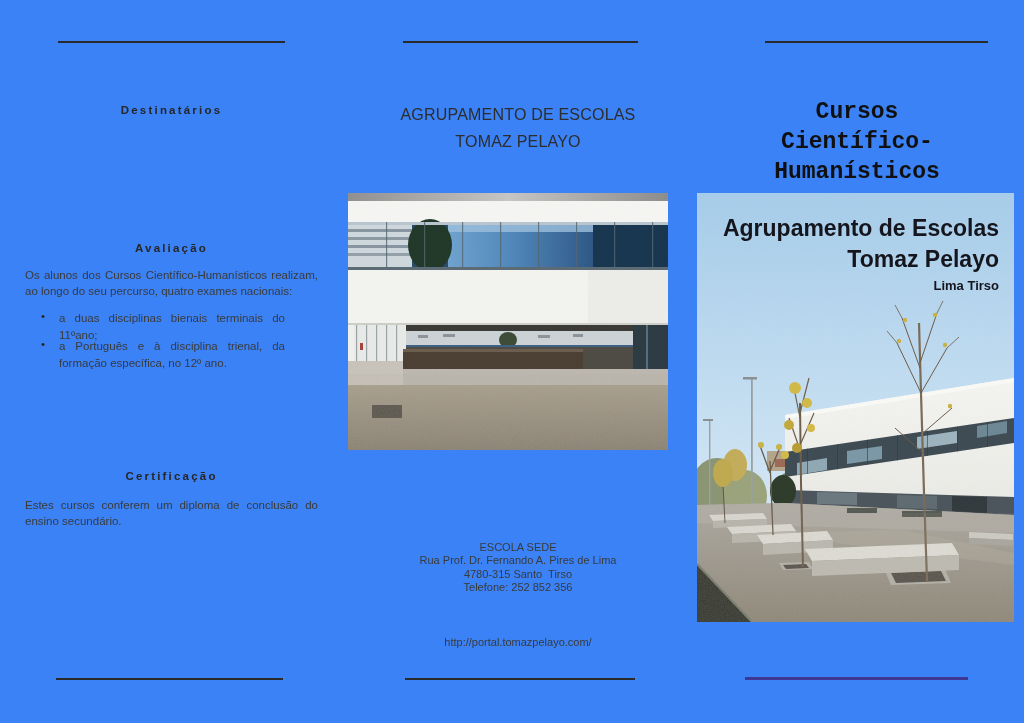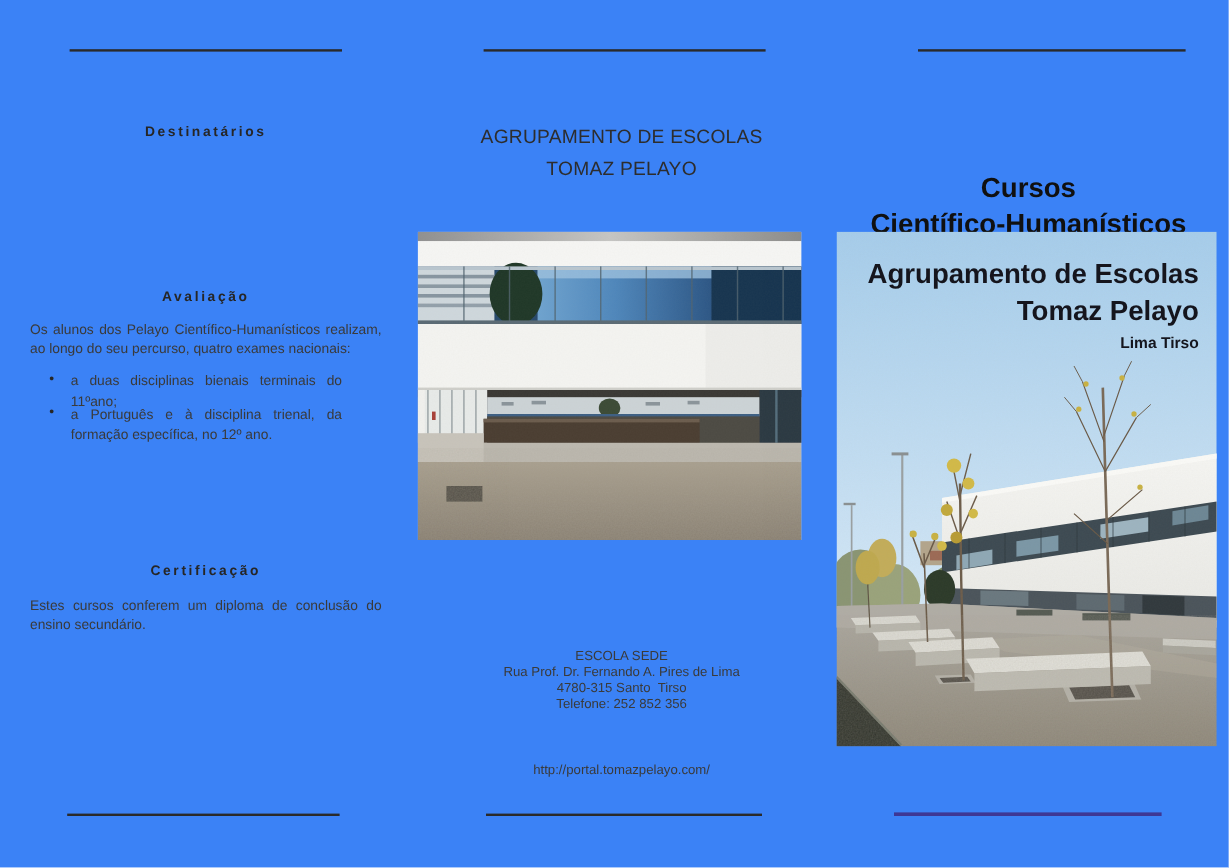--- a/index.html
+++ b/index.html
@@ -32,22 +32,22 @@
     font-size:11px;line-height:13.4px;color:#3a3a3a;
   }
   .addr div{white-space:pre-wrap;}
   .url{
     position:absolute;left:370px;top:608px;width:296px;text-align:center;
     font-size:11px;color:#3a3a3a;margin-top:28px;
   }
   
   .right-title{
     position:absolute;left:707px;top:97px;width:300px;text-align:center;
-    font-family:Liberation Sans, sans-serif;font-weight:bold;
-    font-size:23px;line-height:30px;color:#101010;margin-top:44px;
+    font-family:Liberation Mono, monospace;font-weight:bold;
+    font-size:23px;line-height:30px;color:#101010;
   }
   .overlay{
     position:absolute;top:20px;right:15px;text-align:right;color:#15151d;
   }
   .overlay .big{font-weight:bold;font-size:23px;line-height:31px;}
   .overlay .small{font-weight:bold;font-size:13px;line-height:16px;margin-top:3px;}
 </style>
 </head>
 <body>
 
@@ -56,21 +56,21 @@
   <div class="rule" style="left:58px;top:41px;width:227px;"></div>
   <div class="rule" style="left:403px;top:41px;width:235px;"></div>
   <div class="rule" style="left:765px;top:41px;width:223px;"></div>
   <div class="rule" style="left:56px;top:678px;width:227px;"></div>
   <div class="rule" style="left:405px;top:678px;width:230px;"></div>
   <div class="rule blue" style="left:745px;top:677px;width:223px;"></div>
 
   <div class="lp sec-h" style="top:104px;">Destinatários</div>
 
   <div class="lp sec-h" style="top:242px;">Avaliação</div>
-  <div class="lp sec-p" style="top:267px;">Os alunos dos Pelayo Científico-Humanísticos realizam, ao longo do seu percurso, quatro exames nacionais:</div>
+  <div class="lp sec-p" style="top:267px;">Os alunos dos Cursos Científico-Humanísticos realizam, ao longo do seu percurso, quatro exames nacionais:</div>
 
   <div class="bullet-row" style="top:310px;">
     <span class="bullet-dot">•</span>
     <span class="bullet-text">a duas disciplinas bienais terminais do 11ºano;</span>
   </div>
   <div class="bullet-row" style="top:338px;">
     <span class="bullet-dot">•</span>
     <span class="bullet-text">a Português e à disciplina trienal, da formação específica, no 12º ano.</span>
   </div>
 

